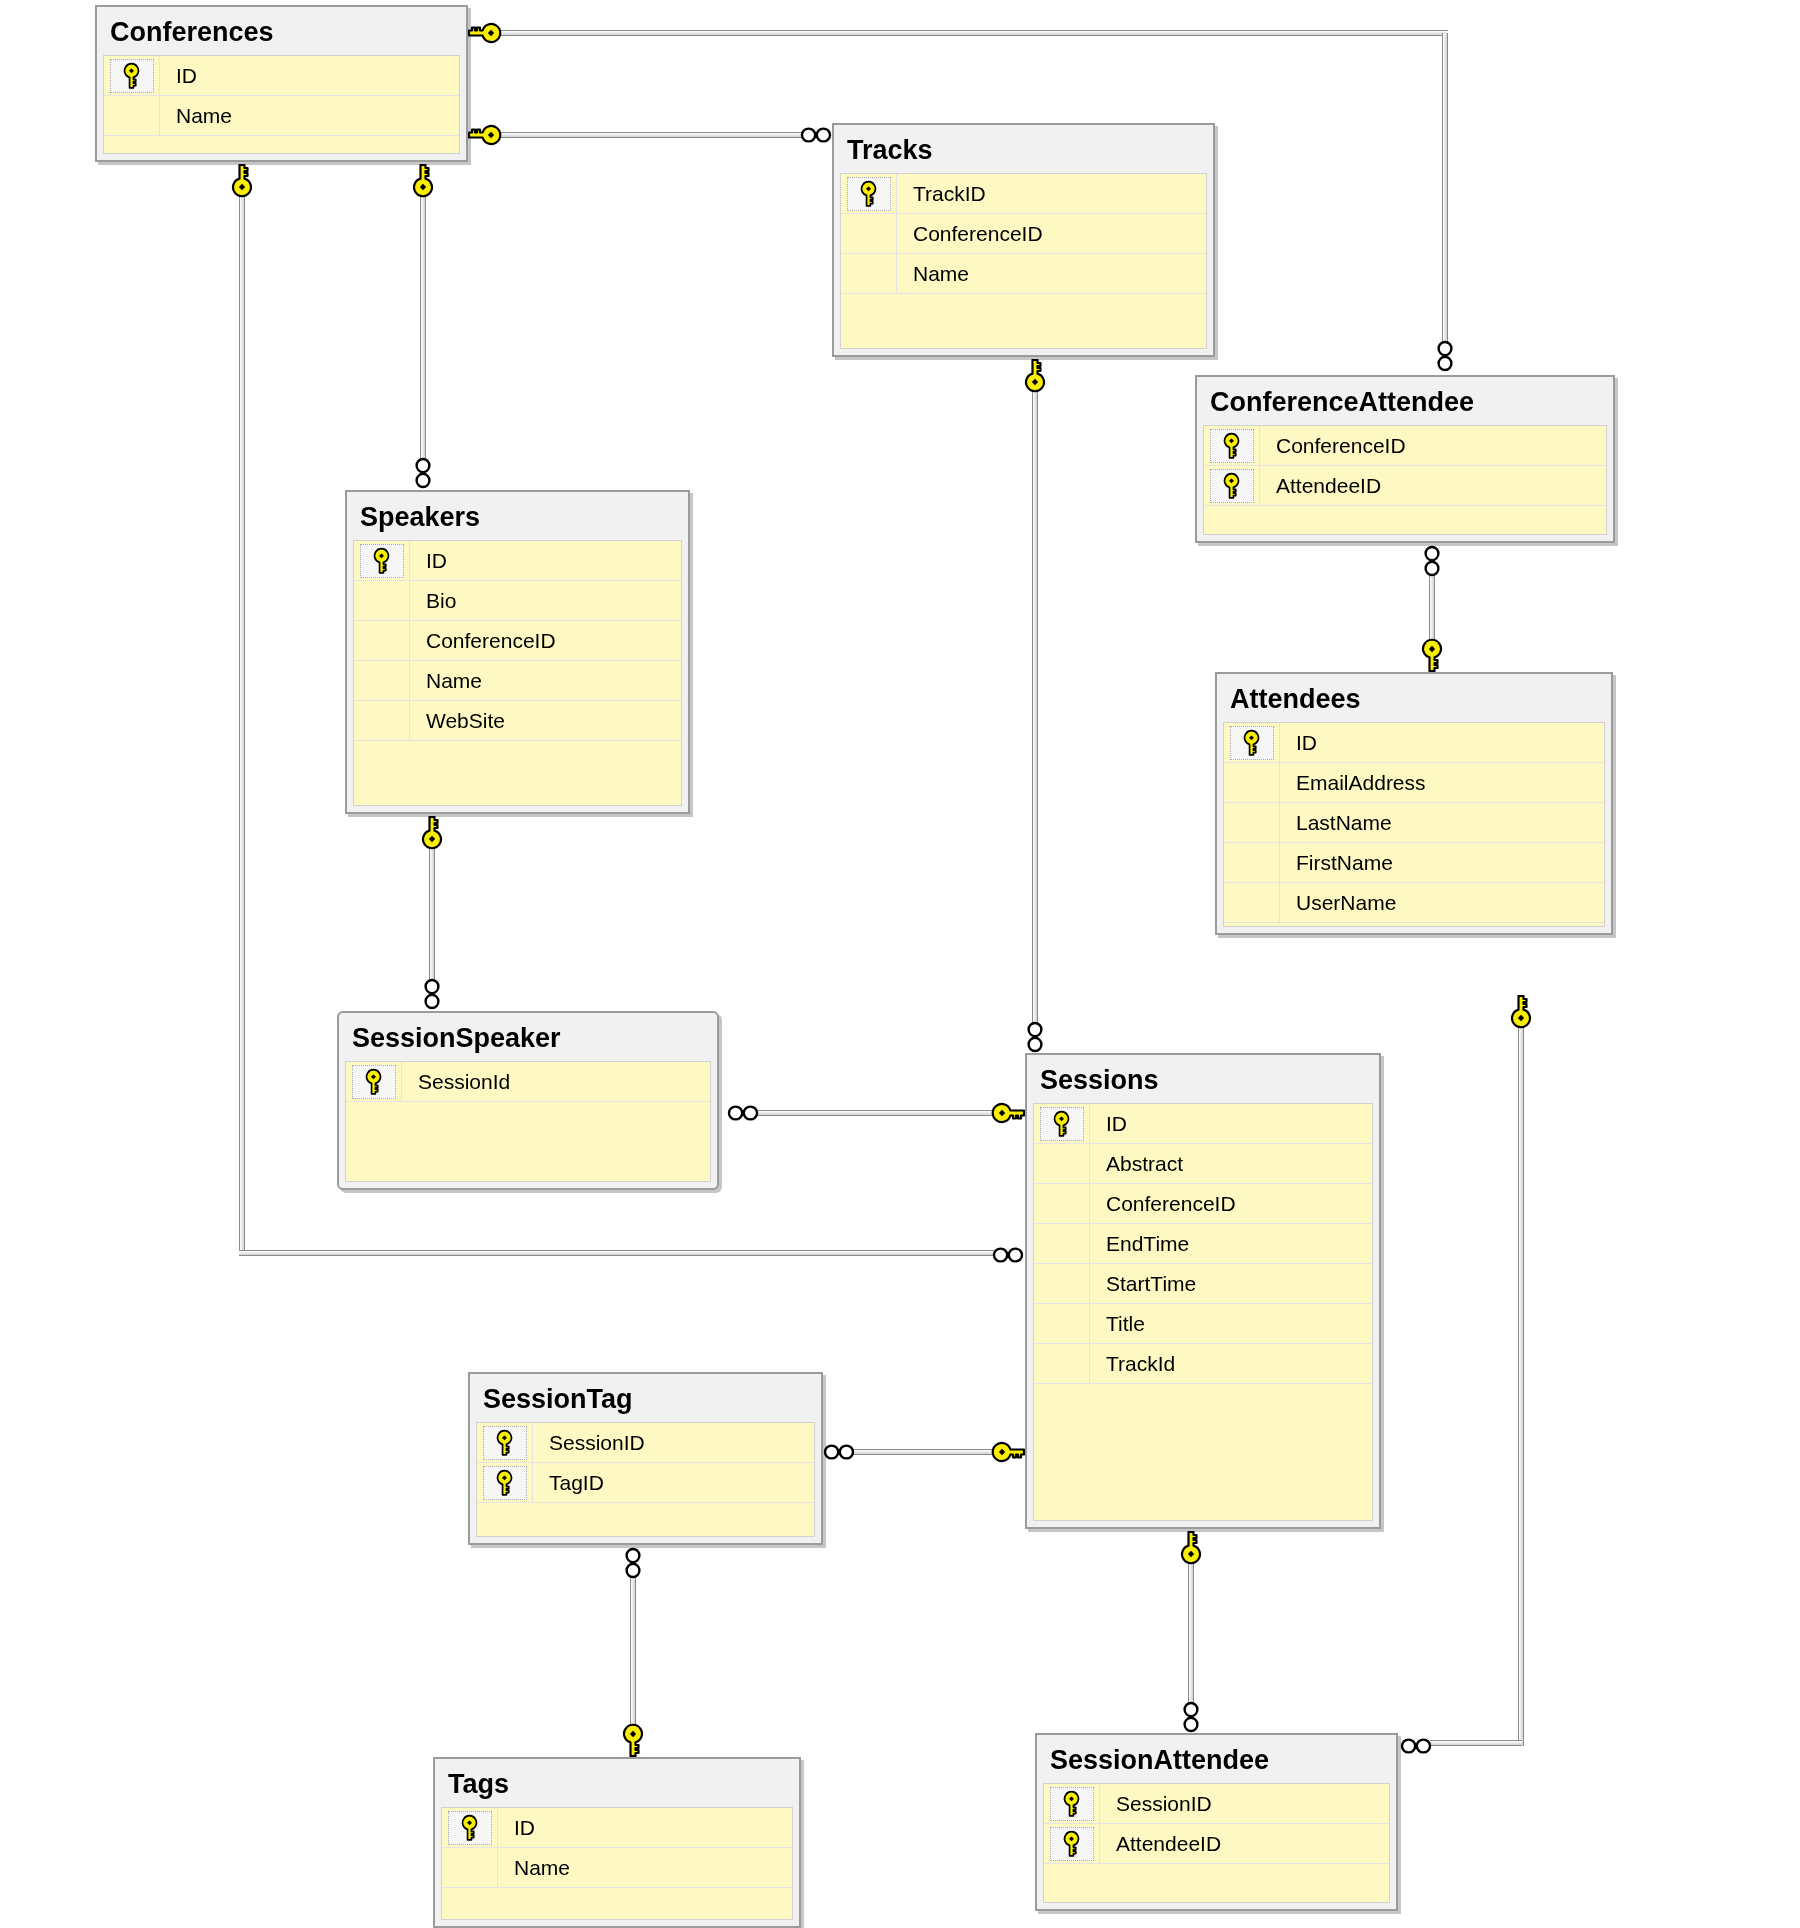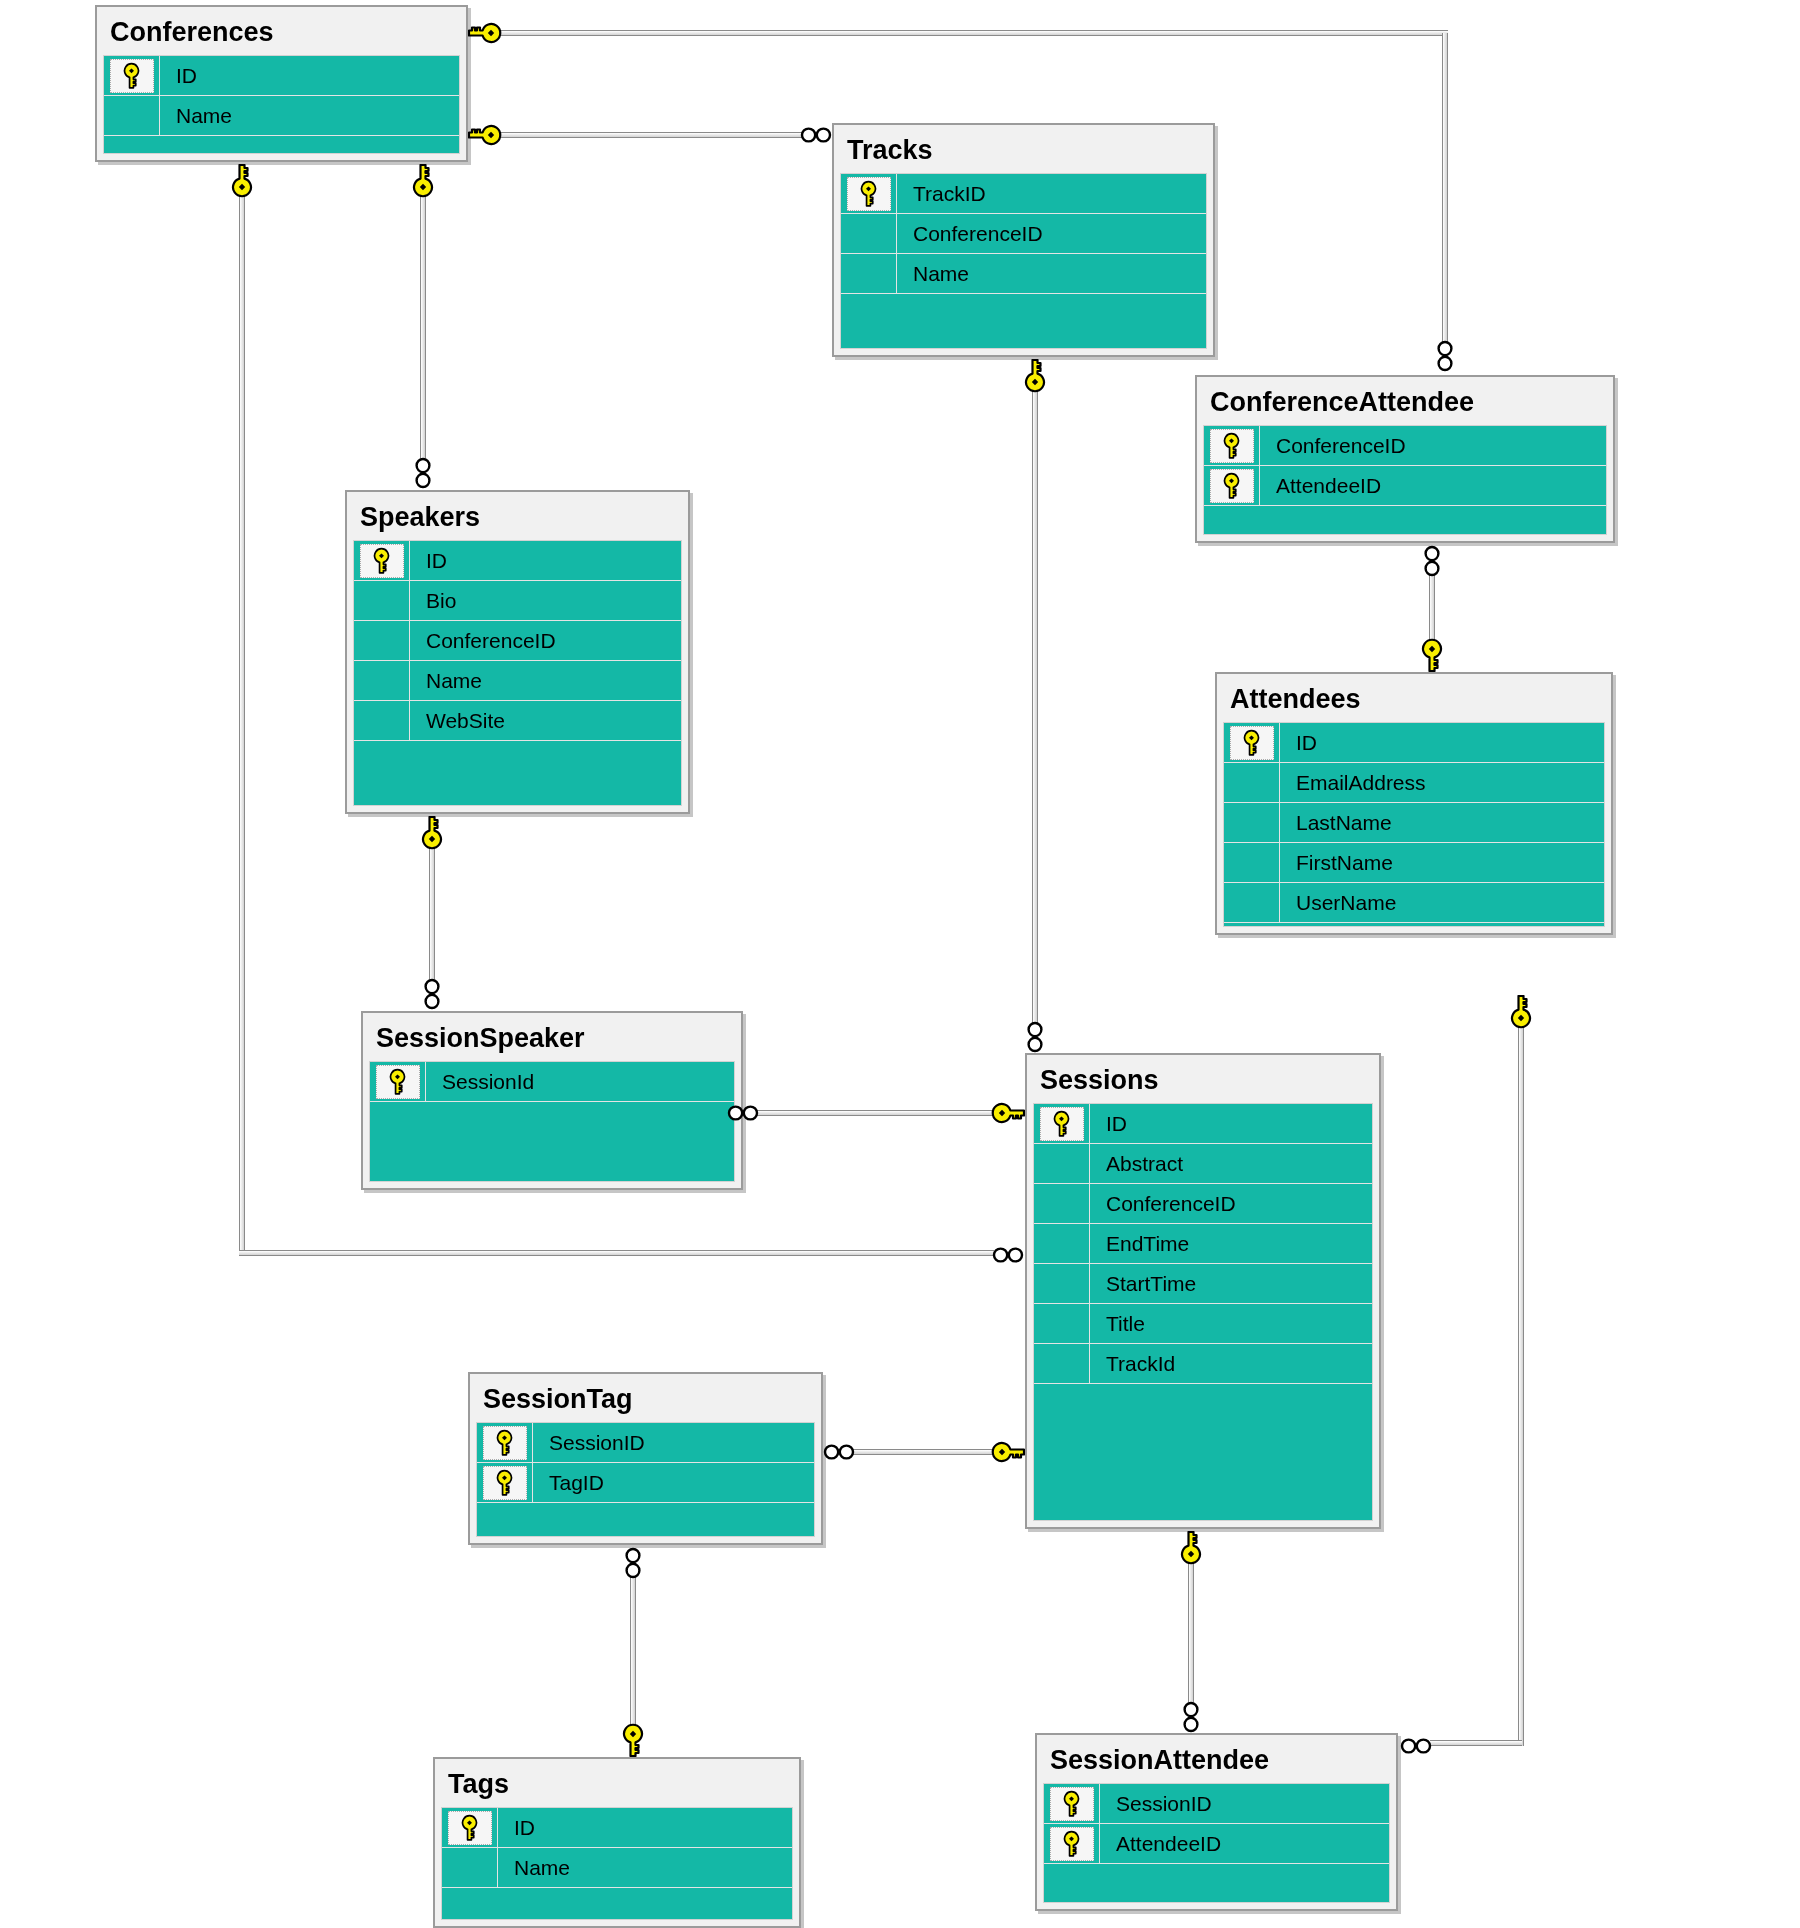--- a/index.html
+++ b/index.html
@@ -14,21 +14,21 @@
     box-shadow:3px 3px 0 0 #c6c6c6;
   }
   .tbl-title {
     position:absolute; left:0; top:0; right:0; height:48px;
     padding-left:13px; box-sizing:border-box;
     font-size:27px; font-weight:bold; color:#000;
     line-height:50px; white-space:nowrap; overflow:hidden;
   }
   .tbl-body {
     position:absolute; left:6px; right:6px; top:48px; bottom:6px;
-    background:#14b8a6; border:1px solid #d2d2d2; box-sizing:border-box;
+    background:#fef9c3; border:1px solid #d2d2d2; box-sizing:border-box;
     overflow:hidden;
   }
   .row {
     position:relative; height:40px; box-sizing:border-box;
     border-bottom:1px solid #e4e4e4; display:flex; align-items:center;
   }
   .cell-icon {
     width:56px; align-self:stretch; flex:0 0 56px;
     border-right:1px solid #e4e4e4; box-sizing:border-box;
     display:flex; align-items:center; justify-content:center;
@@ -180,21 +180,21 @@
         <div class="row">
           <div class="cell-icon"></div>
           <div class="cell-name">FirstName</div>
         </div>
         <div class="row">
           <div class="cell-icon"></div>
           <div class="cell-name">UserName</div>
         </div>
       </div>
     </div>
-    <div class="tbl" style="left: 361px; top: 1011px; width: 382px; height: 179px;">
+    <div class="tbl" style="left: 337px; top: 1011px; width: 382px; height: 179px; border-radius: 6px;">
       <div class="tbl-title">SessionSpeaker</div>
       <div class="tbl-body">
         <div class="row">
           <div class="cell-icon">
             <div class="pk-box">
               <svg width="17" height="27" viewBox="0 0 22 34" style="display:block;transform:scaleY(-1);">
                 <path d="M8.5,1 L13.5,1 L13.5,4 L16.5,4 L16.5,7 L13.5,7 L13.5,9 L16.5,9 L16.5,12 L13.5,12 L13.5,14.6 A9,9 0 1,1 8.5,14.6 Z" fill="#f9ee00" stroke="#000" stroke-width="2.2" stroke-linejoin="round"></path>
                 <path d="M11,19.8 L14.2,23 L11,26.2 L7.8,23 Z" fill="#000"></path>
               </svg>
             </div>

